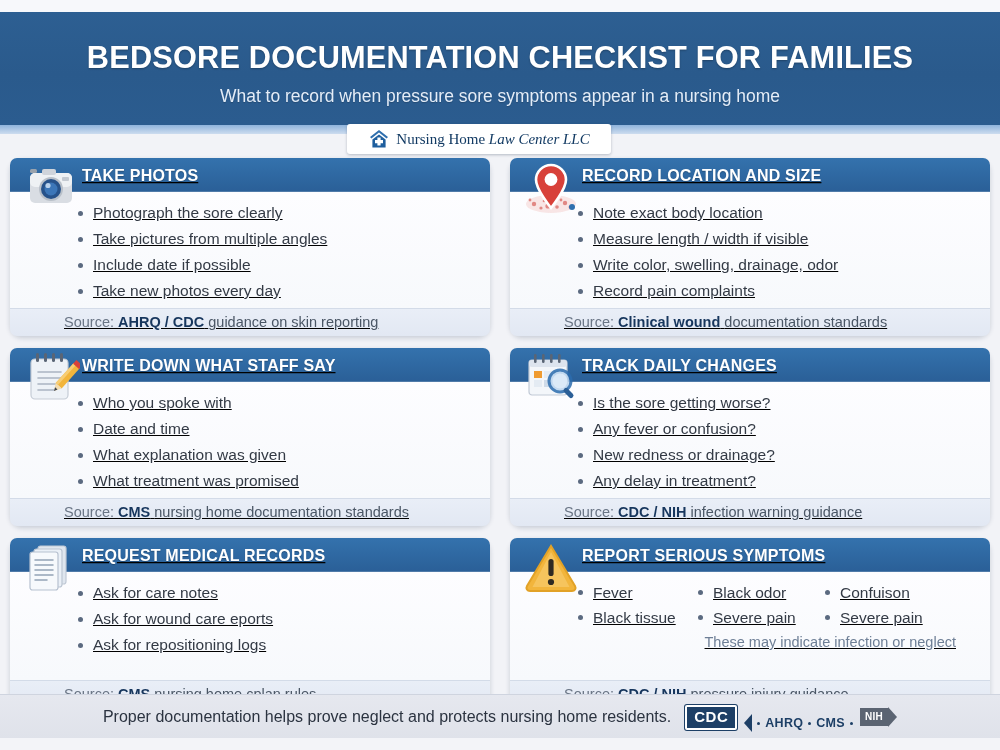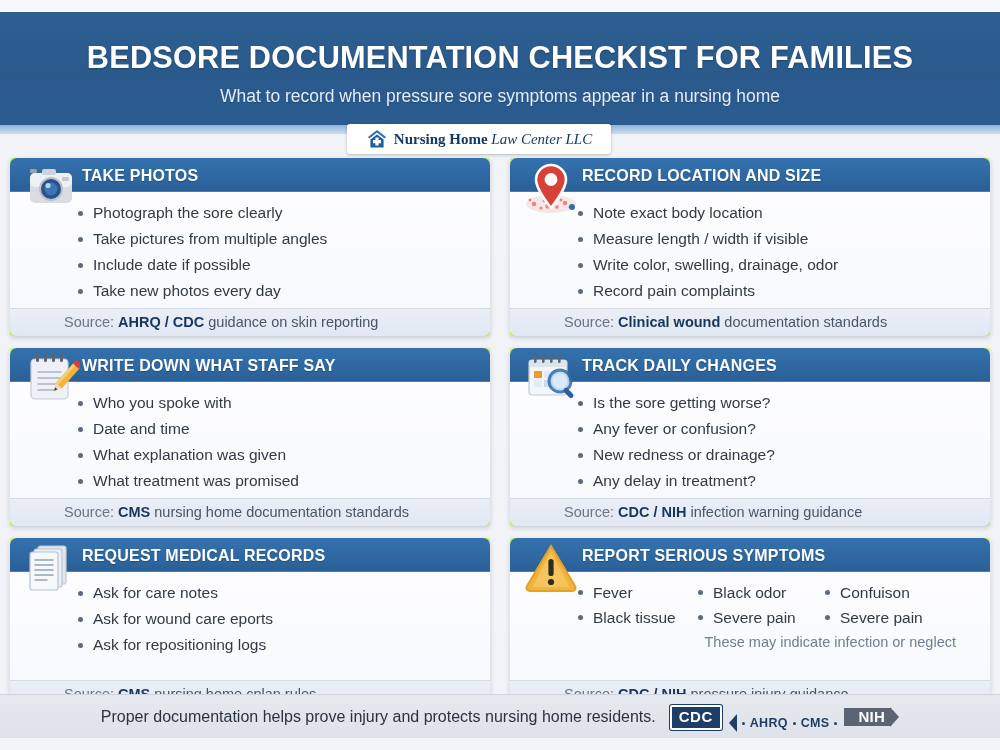--- a/index.html
+++ b/index.html
@@ -36,30 +36,30 @@
   
   .logochip{
     position:absolute;left:347px;top:124px;width:264px;height:30px;
     background:#ffffff;border-radius:3px;
     box-shadow:0 1px 3px rgba(20,40,70,.28);
     display:flex;align-items:center;justify-content:center;gap:6px;
     z-index:6;
   }
   .logo-mark{width:22px;height:22px;position:relative;flex:0 0 auto;}
   .logo-text{font-family:"Liberation Serif","DejaVu Serif",serif;font-size:15px;color:#123a63;white-space:nowrap;}
-  .logo-text b{font-weight:bold;}
+  .logo-text b{font-weight:normal;}
   .logo-text i{font-style:italic;}
 
   
   .grid{position:absolute;left:10px;top:158px;width:980px;}
   .row{display:flex;gap:20px;margin-bottom:12px;}
   .card{
-    width:480px;background:#bef264;border-radius:3px;
+    width:480px;background:#bef264;border-radius:12px;
     box-shadow:0 2px 5px rgba(30,50,80,.20);
-    overflow:visible;position:relative;
+    overflow:visible;position:relative;text-decoration:underline;
   }
   .card-head{
     height:34px;border-radius:7px 7px 0 0;
     background:linear-gradient(180deg,#3472ad 0%,#2a5f97 100%);
     display:flex;align-items:center;
     box-shadow:inset 0 -1px 0 rgba(255,255,255,.18);
   }
   .card-head .title{
     color:#ffffff;font-size:16.5px;font-weight:bold;letter-spacing:.2px;
     margin-left:72px;text-shadow:0 1px 1px rgba(0,0,0,.25);
@@ -119,21 +119,21 @@
   }
   .badge-mid{
     display:flex;align-items:center;gap:5px;color:#1d3f66;
     font-size:12.5px;font-weight:bold;letter-spacing:.3px;margin-top:12px;
   }
   .chev-l{width:0;height:0;border-top:9px solid transparent;border-bottom:9px solid transparent;border-right:8px solid #1d3f66;}
   .dot{width:3px;height:3px;border-radius:50%;background:#1d3f66;}
   .badge-nih{
     display:flex;align-items:center;
   }
-  .nih-box{background:#5b6472;color:#ffffff;font-size:15px;font-weight:bold;padding:2px 5px 3px 14px;letter-spacing:.3px;line-height:13px;}
+  .nih-box{background:#5b6472;color:#ffffff;font-size:10px;font-weight:bold;padding:2px 5px 3px 5px;letter-spacing:.3px;line-height:13px;}
   .chev-r{width:0;height:0;border-top:10px solid transparent;border-bottom:10px solid transparent;border-left:9px solid #5b6472;}
   .bottompad{position:absolute;left:0;top:738px;width:1000px;height:12px;background:#f3f4f8;}
 </style>
 </head>
 <body>
 
 <div id="poster">
 
   <div class="topstrip"></div>
 
@@ -362,21 +362,21 @@
           <div class="sym-note">These may indicate infection or neglect</div>
         </div>
         <div class="source"><span>Source:</span> <b>CDC / NIH</b> <span class="rest">pressure injury guidance</span></div>
       </div>
 
     </div>
 
   </div>
 
   <div class="footer">
-    <span class="footer-text">Proper documentation helps prove injury and protects nursing home residents.</span>
+    <span class="footer-text">Proper documentation helps prove neglect and protects nursing home residents.</span>
     <span class="badges">
       <span class="badge-cdc">CDC</span>
       <span class="badge-mid">
         <span class="chev-l"></span>
         <span class="dot"></span>
         <span>AHRQ</span>
         <span class="dot"></span>
         <span>CMS</span>
         <span class="dot"></span>
       </span>

